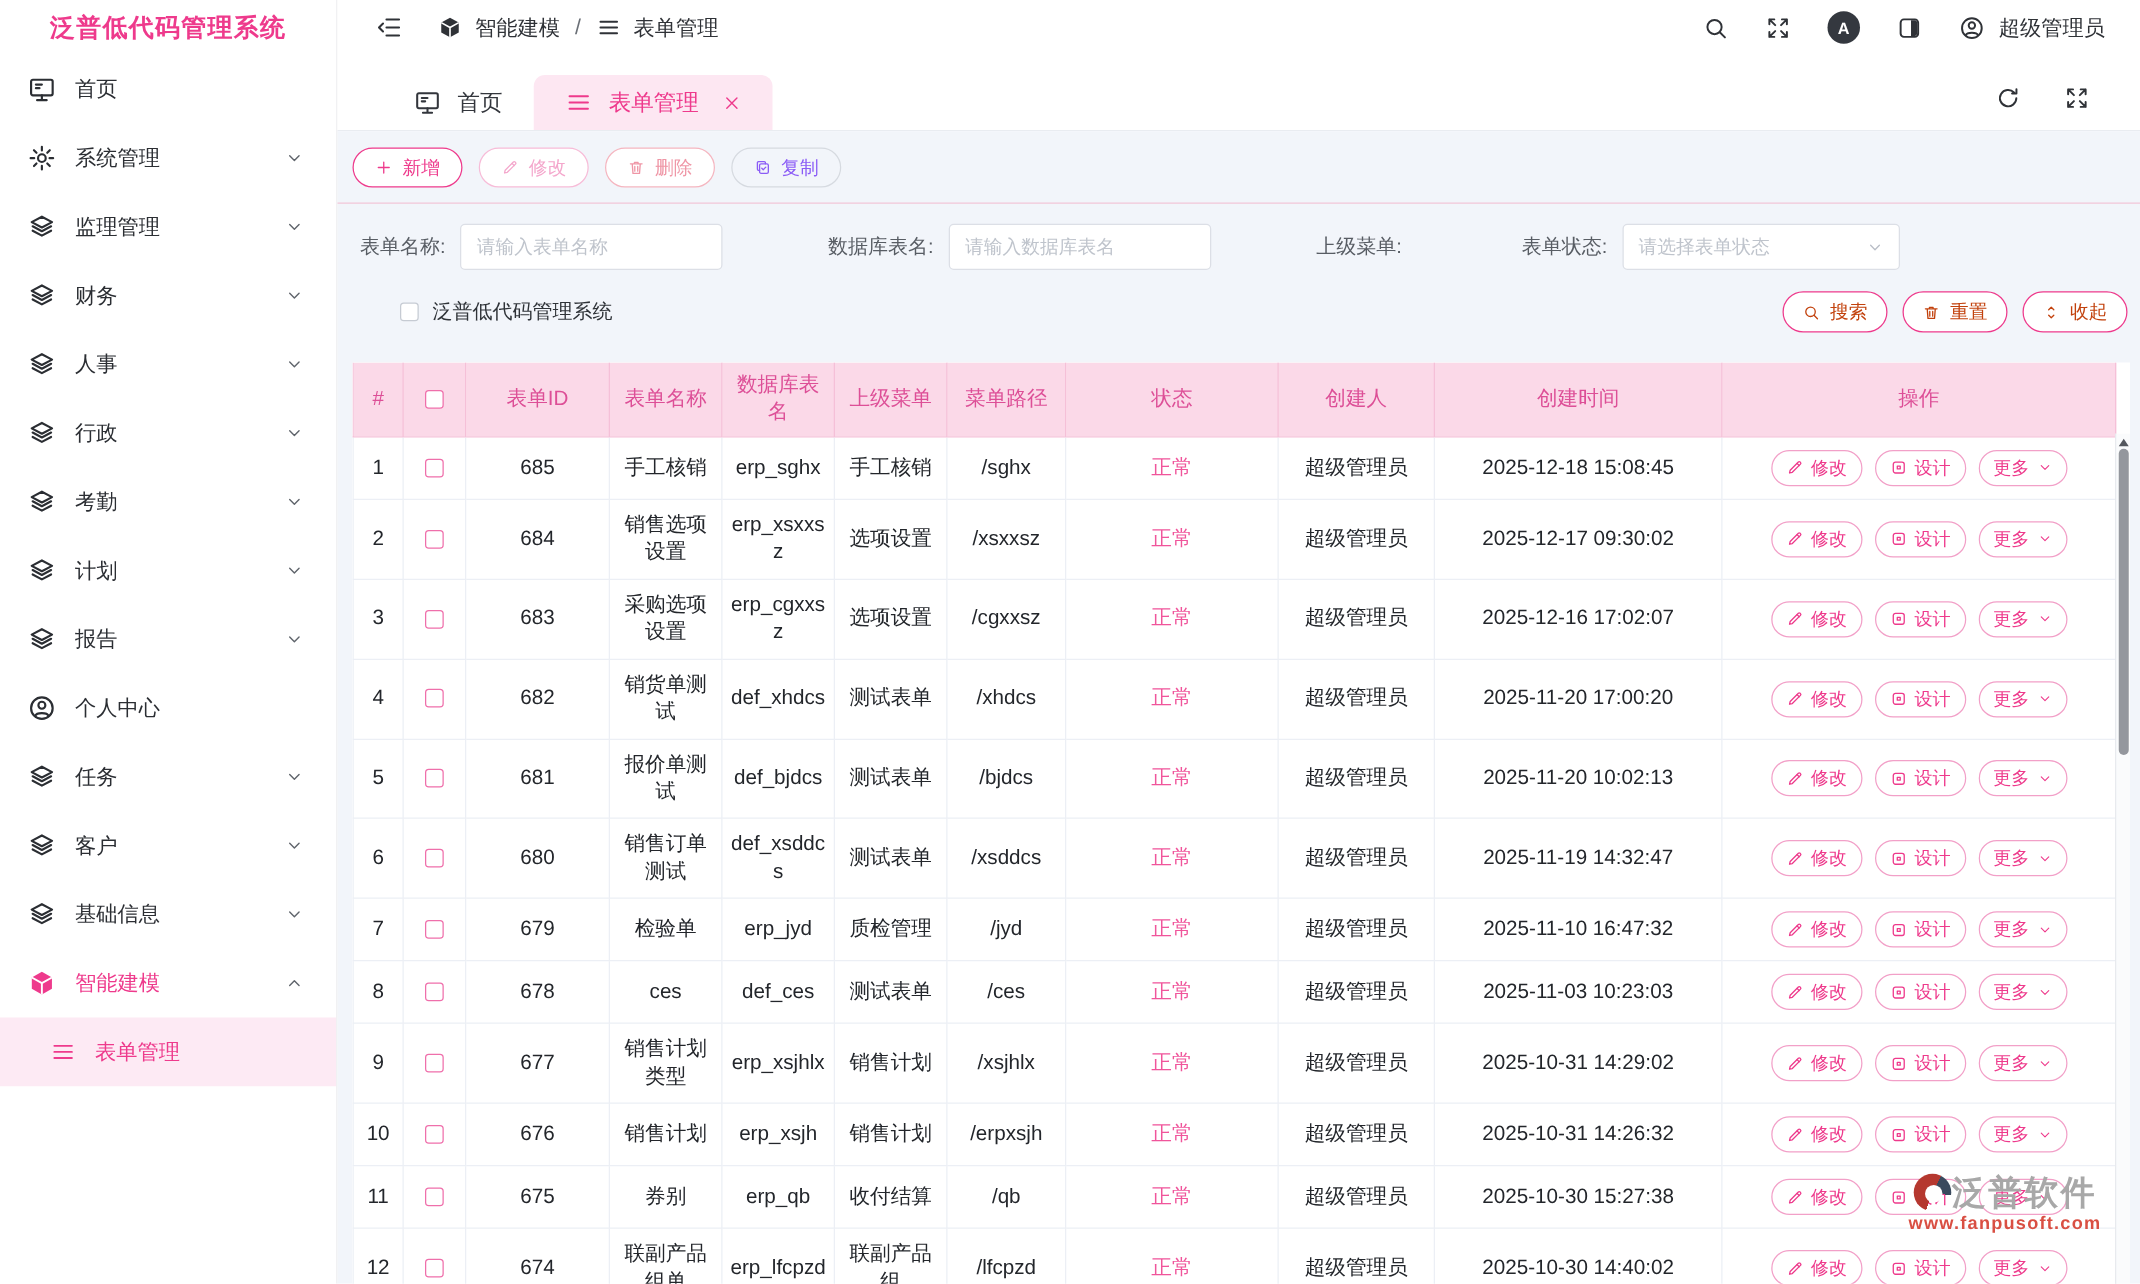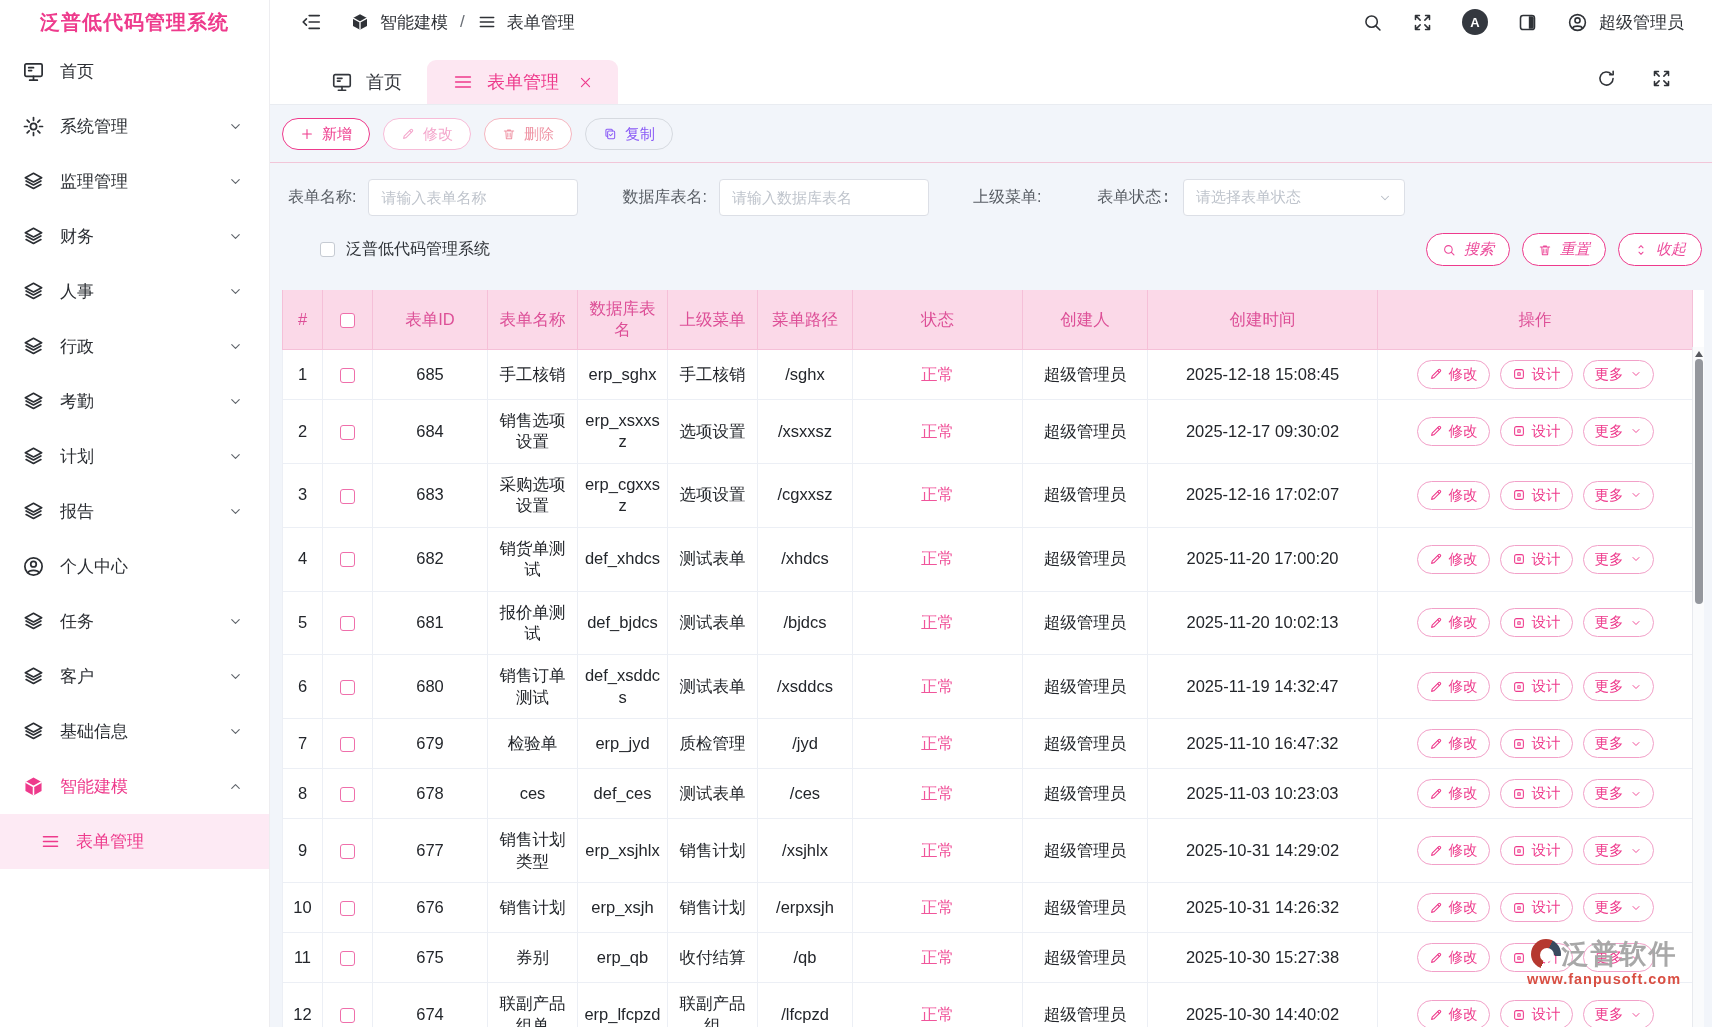--- a/index.html
+++ b/index.html
@@ -55,39 +55,39 @@
     margin:0 -8px 0 -12px; padding-left:12px; }
   .btn { display:inline-flex; align-items:center; gap:8px; height:32px; padding:0 17px;
     border-radius:17px; border:1px solid; background:#fff; font-size:15px; cursor:pointer;
     font-family:inherit; white-space:nowrap; }
   .btn svg { width:14px; height:14px; }
   .btn-add  { color:#ee3a8c; border-color:#ee3a8c; }
   .btn-edit { color:#f4a7cc; border-color:#f7bcd8; }
   .btn-del  { color:#ef96a6; border-color:#f5b6c0; }
   .btn-copy { color:#8b5cf6; border-color:#d6dae0; background:transparent; }
 
-  .filterbar { display:flex; align-items:center; padding:16px 0 2px 6px; }
+  .filterbar { display:flex; align-items:center; padding:16px 0 2px 6px;gap:40px; }
   .fgroup { display:flex; align-items:center; margin-right:44px; }
-  .fgroup:last-child { margin-right:0;font-family:Liberation Mono, monospace; }
+  .fgroup:last-child { margin-right:0; }
   .fgroup label { font-size:16px; color:#585d64; margin-right:12px; white-space:nowrap; }
   .finput { width:210px; height:37px; border:1px solid #dcdfe6; border-radius:4px;
     background:#fff; padding:0 12px; font-size:15px; color:#303133; font-family:inherit; outline:none; }
   .finput::placeholder { color:#bfc4cc; }
   .fselect { display:flex; align-items:center; justify-content:space-between; width:222px; height:37px;
     border:1px solid #dcdfe6; border-radius:4px; background:#fff; padding:0 12px;
     font-size:15px; color:#bfc4cc; cursor:pointer; }
   .fselect .chev { width:14px; height:14px; color:#b8bdc6; }
   .fselect .chev svg { width:100%; height:100%; }
 
   .subrow { display:flex; align-items:center; padding:15px 2px 12px 38px; }
   .check { display:flex; align-items:center; gap:11px; font-size:16px; color:#2f3338; cursor:pointer; }
   .cbox { width:15px; height:15px; border:1px solid #c6cbd3; border-radius:3px; background:#fff; flex:none; }
   .cbox.pink { border-color:#ef6fab; }
   .subrow-right { margin-left:auto; display:flex; gap:12px; }
-  .btn-sm { height:33px; padding:0 15px; color:#ec4899; border-color:#ee3a8c; border-radius:17px;font-style:italic; }
+  .btn-sm { height:33px; padding:0 15px; color:#c2410c; border-color:#ee3a8c; border-radius:17px; }
 
   
   .tablewrap { position:relative; margin-top:12px; background:#fff; height:775px; overflow:hidden; width:1422px; }
   table { width:1410px; border-collapse:collapse; table-layout:fixed; background:#fff; }
   thead th { background:#fbd9e8; color:#dd4f97; font-weight:500; font-size:16.5px;
     padding:8px 4px; border:1px solid #f5c0d8; border-top:none; line-height:1.3; }
   tbody td { border:1px solid #eceff5; font-size:16.5px; color:#23262b; text-align:center;
     padding:10px 6px; line-height:1.3; background:#fff; word-break:break-word; }
   td.c-db { word-break:break-all; }
   td.c-status { color:#f0559b; }

